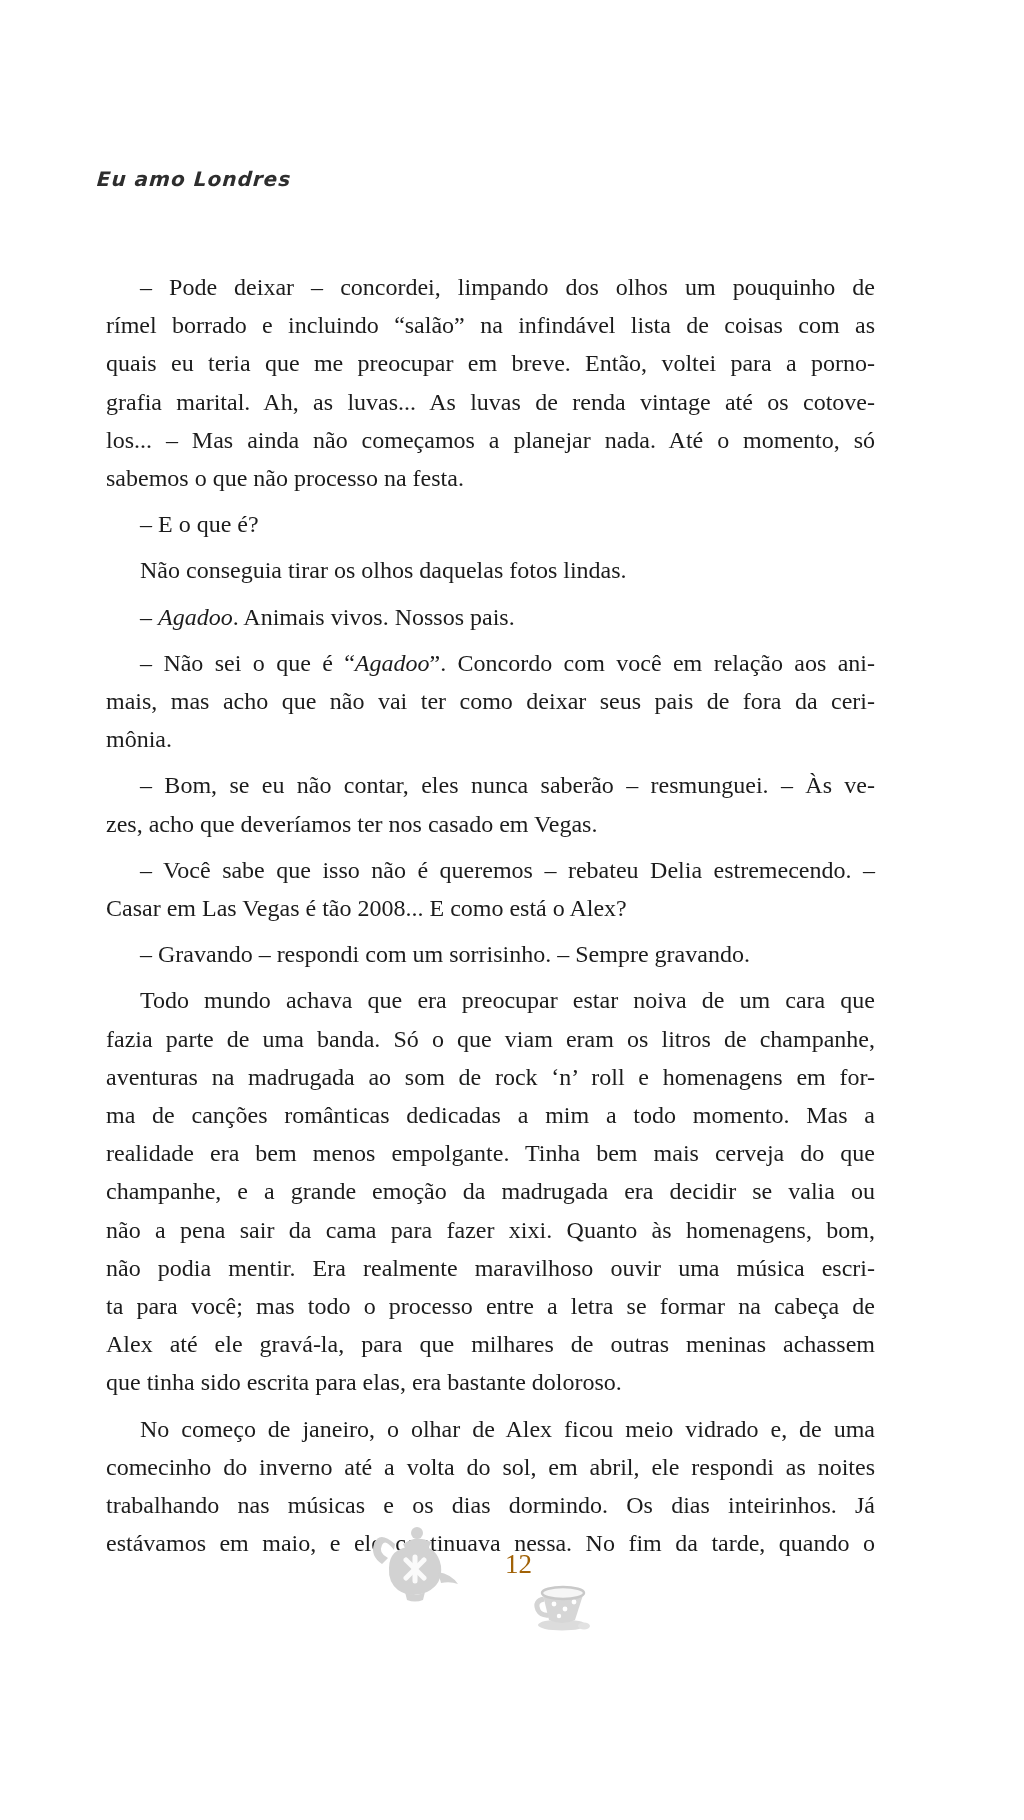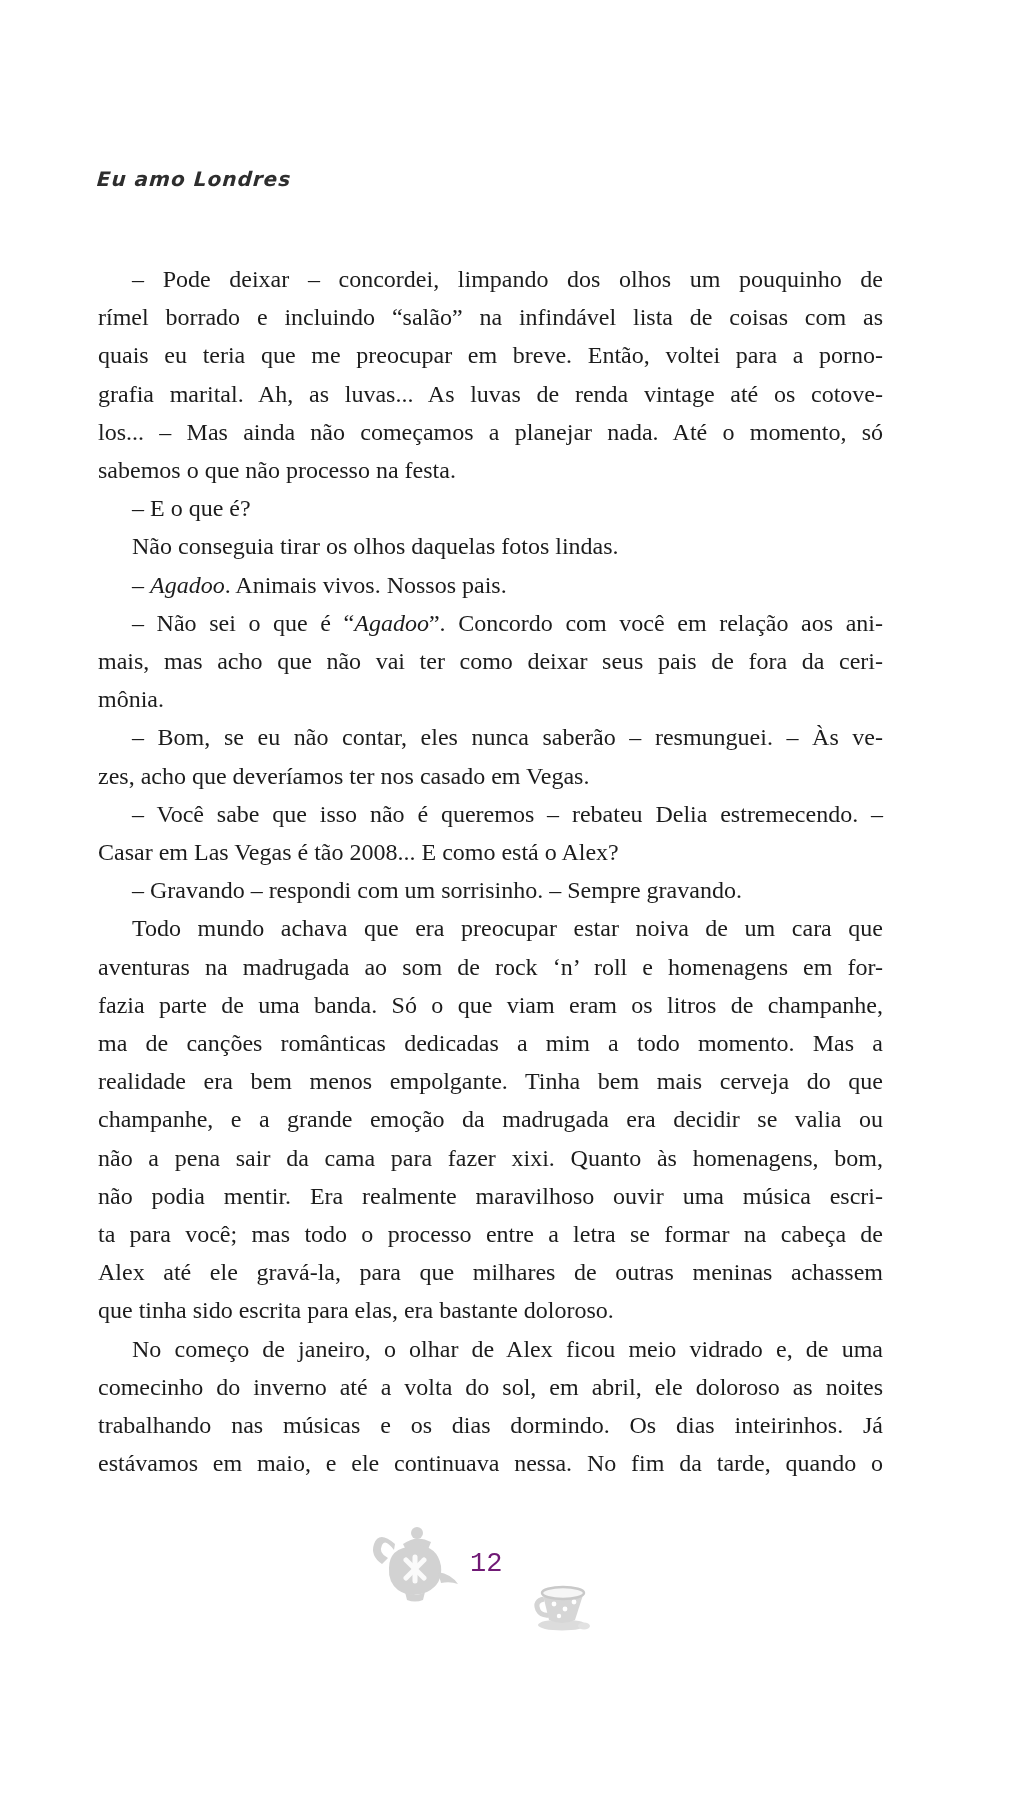--- a/index.html
+++ b/index.html
@@ -25,37 +25,37 @@
   }
   .body-text {
     position: absolute;
     left: 98px;
     top: 260px;
     width: 785px;
     font-size: 24px;
     line-height: 38.2px;
     color: #1c1c1c;
   }
-  .para { margin: 0; }
+  .para { margin: 8px; }
   .line {
     text-align: justify;
     text-align-last: justify;
   }
   .line.last { text-align-last: left; }
   .line.first { text-indent: 34px; }
   .line em { font-style: italic; }
   .folio {
     position: absolute;
     left: 470px;
     top: 1549px;
     width: 62px;
-    text-align: left;
-    font-family: Liberation Mono, monospace;
+    text-align: right;
+    font-family: Liberation Serif, serif;
     font-size: 27px;
-    color: #701a75;
+    color: #a16207;
   }
   .teapot {
     position: absolute;
     left: 365px;
     top: 1522px;
     width: 100px;
     height: 82px;
   }
   .teacup {
     position: absolute;
@@ -101,34 +101,34 @@
       </div>
       <div class="para">
         <div class="line first">– Você sabe que isso não é queremos – rebateu Delia estremecendo. –</div>
         <div class="line last">Casar em Las Vegas é tão 2008... E como está o Alex?</div>
       </div>
       <div class="para">
         <div class="line first last">– Gravando – respondi com um sorrisinho. – Sempre gravando.</div>
       </div>
       <div class="para">
         <div class="line first">Todo mundo achava que era preocupar estar noiva de um cara que</div>
+        <div class="line">fazia parte de uma banda. Só o que viam eram os litros de champanhe,</div>
         <div class="line">aventuras na madrugada ao som de rock ‘n’ roll e homenagens em for-</div>
-        <div class="line">fazia parte de uma banda. Só o que viam eram os litros de champanhe,</div>
         <div class="line">ma de canções românticas dedicadas a mim a todo momento. Mas a</div>
         <div class="line">realidade era bem menos empolgante. Tinha bem mais cerveja do que</div>
         <div class="line">champanhe, e a grande emoção da madrugada era decidir se valia ou</div>
         <div class="line">não a pena sair da cama para fazer xixi. Quanto às homenagens, bom,</div>
         <div class="line">não podia mentir. Era realmente maravilhoso ouvir uma música escri-</div>
         <div class="line">ta para você; mas todo o processo entre a letra se formar na cabeça de</div>
         <div class="line">Alex até ele gravá-la, para que milhares de outras meninas achassem</div>
         <div class="line last">que tinha sido escrita para elas, era bastante doloroso.</div>
       </div>
       <div class="para">
         <div class="line first">No começo de janeiro, o olhar de Alex ficou meio vidrado e, de uma</div>
-        <div class="line">comecinho do inverno até a volta do sol, em abril, ele doloroso as noites</div>
+        <div class="line">comecinho do inverno até a volta do sol, em abril, ele respondi as noites</div>
         <div class="line">trabalhando nas músicas e os dias dormindo. Os dias inteirinhos. Já</div>
         <div class="line">estávamos em maio, e ele continuava nessa. No fim da tarde, quando o</div>
       </div>
     </div>
 
   <svg class="teapot" viewBox="0 0 100 82" aria-hidden="true">
     <g fill="#d2d2d2">
 
       <path d="M30 22 Q14 8 9 22 Q5 34 17 42 L23 36 Q13 31 17 23 Q20 16 29 28 Z"></path>
 

